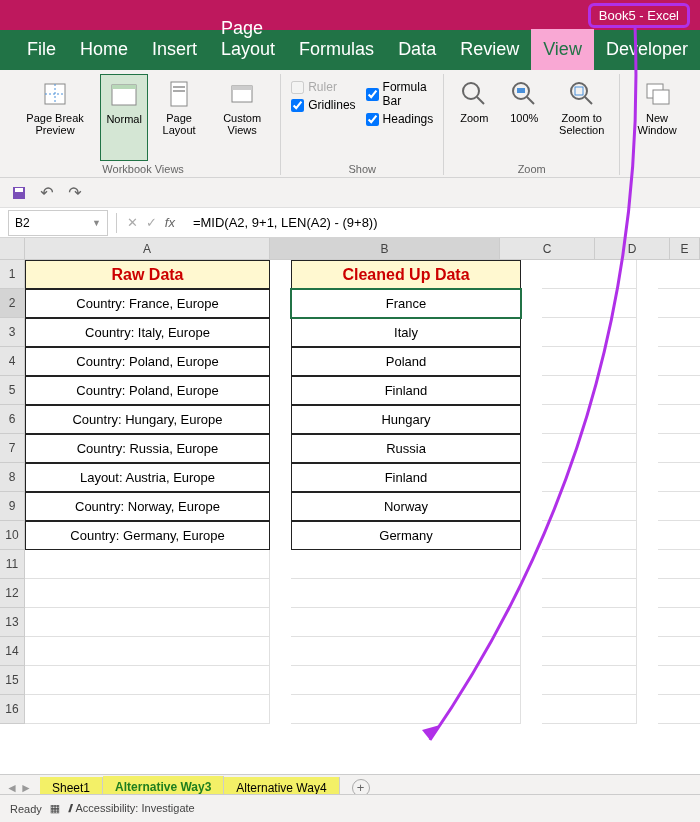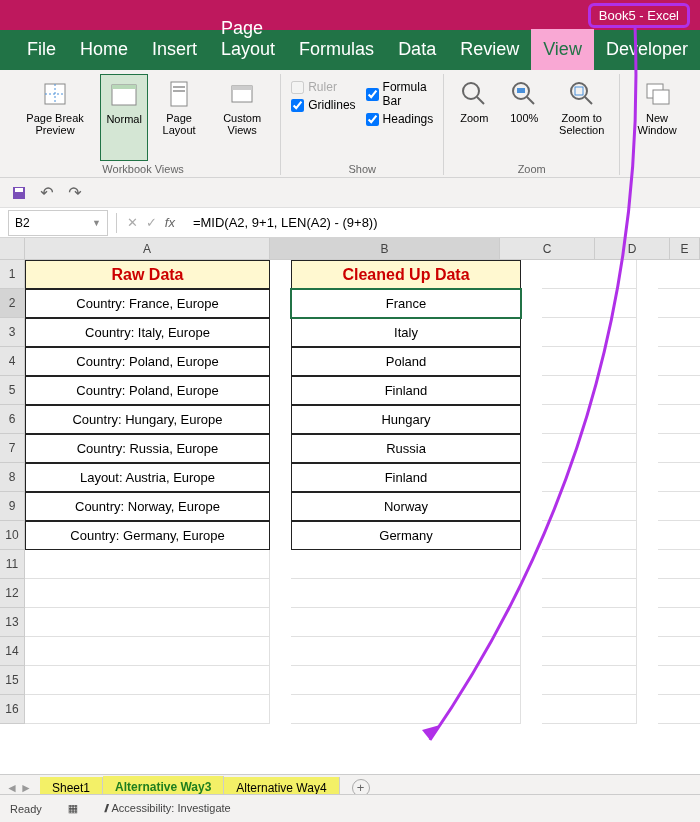--- a/index.html
+++ b/index.html
@@ -60,21 +60,21 @@
 
 
 .sheet-tabs { position: absolute; bottom: 22px; left: 0; right: 0; height: 26px; background: #f3f2f1; border-top: 1px solid #ccc; display: flex; align-items: center; padding-left: 40px; }
 .nav-arrows { width: 40px; display: flex; gap: 2px; position: absolute; left: 6px; }
 .nav-arrows span { color: #999; font-size: 12px; cursor: pointer; }
 .stab { padding: 4px 12px; font-size: 12px; background: #f3f067; cursor: pointer; border-right: 1px solid #ccc; }
 .stab.active { background: #f3f067; font-weight: bold; color: #1e7e1e; border-bottom: 2px solid #000000; }
 .stab-add { margin-left: 12px; width: 18px; height: 18px; border: 1px solid #aaa; border-radius: 50%; display: flex; align-items: center; justify-content: center; font-size: 13px; color: #666; cursor: pointer; }
 
 
-.status { position: absolute; bottom: 0; left: 0; right: 0; height: 28px; background: #f3f2f1; border-top: 1px solid #ccc; display: flex; align-items: center; padding: 11px 10px; font-size: 11px; color: #444; gap: 26px; }
+.status { position: absolute; bottom: 0; left: 0; right: 0; height: 28px; background: #f3f2f1; border-top: 1px solid #ccc; display: flex; align-items: center; padding: 11px 10px; font-size: 11px; color: #444; gap: 8px; }
 
 
 .arrow-svg { position: absolute; top: 20px; left: 400px; width: 260px; height: 740px; pointer-events: none; z-index: 100; }
 
 svg.ic { width: 100%; height: 100%; }
 </style>
 </head>
 <body>
 
 <div class="title-bar">

